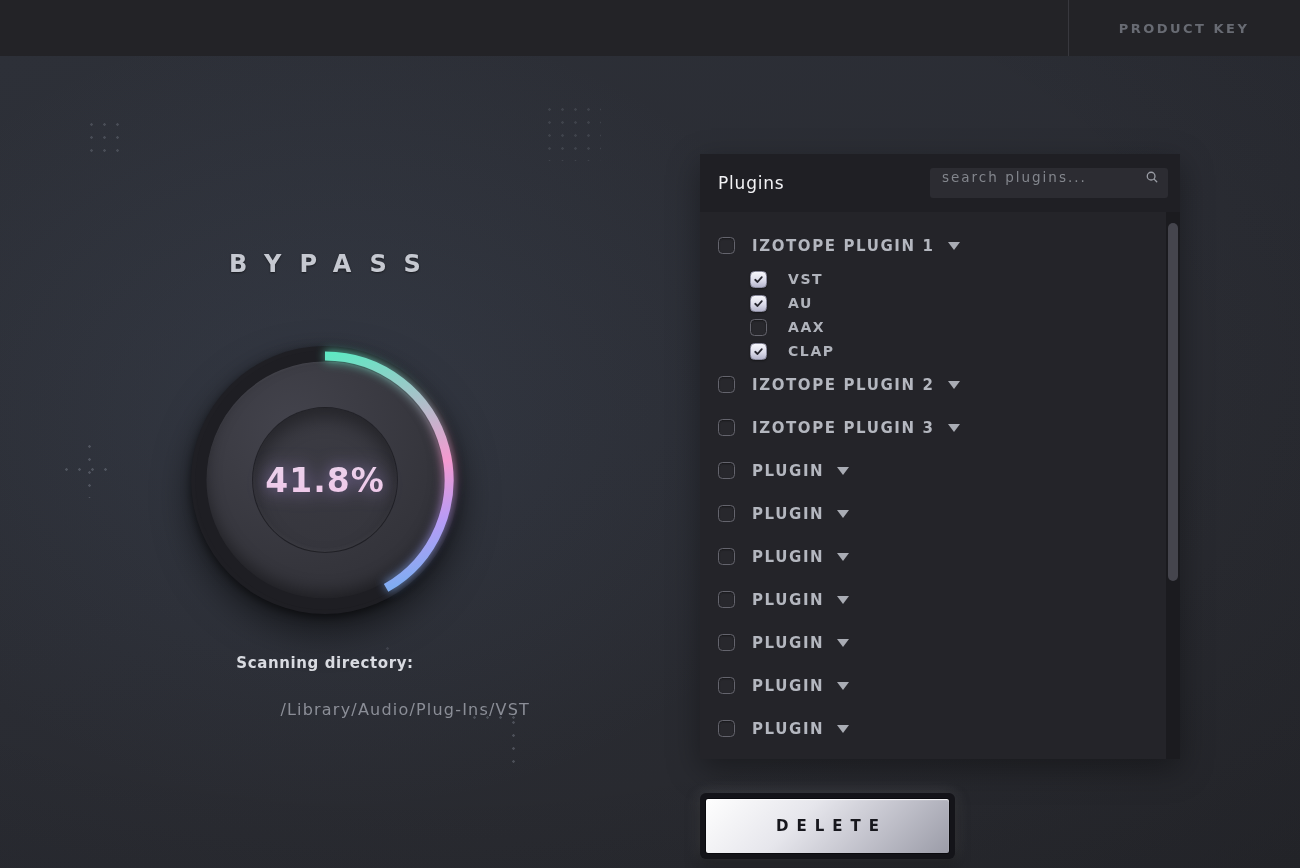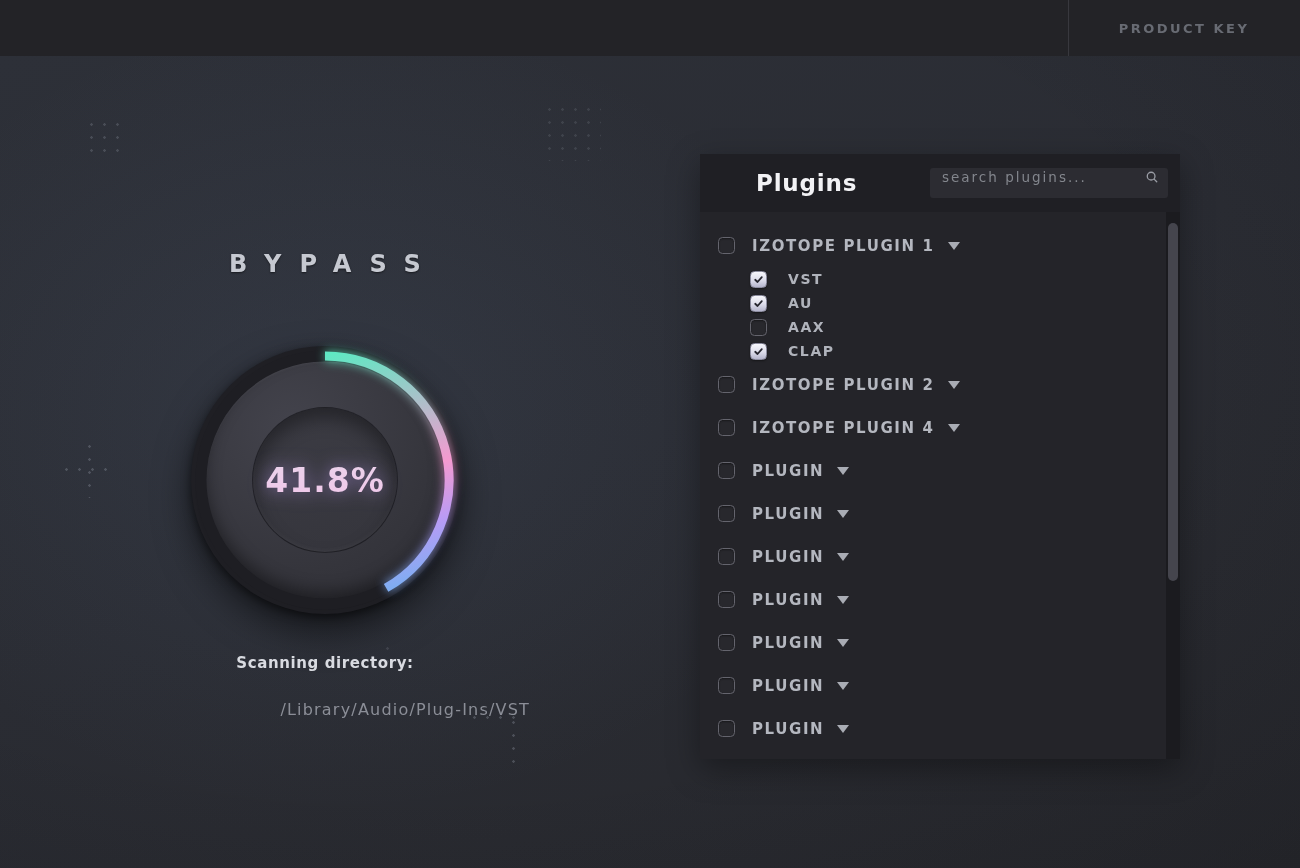--- a/index.html
+++ b/index.html
@@ -97,21 +97,21 @@
 
   
   .panel {
     position:absolute; left:700px; top:98px; width:480px; height:605px;
     background:#242429; box-shadow:0 10px 30px rgba(0,0,0,.35);
   }
   .panel-header {
     position:absolute; left:0; top:0; width:100%; height:58px;
     background:#1f1f24; display:flex; align-items:center; padding:0 12px 0 18px;
   }
-  .panel-title { font-size:23px; font-weight:bold; letter-spacing:.8px; color:#f2f2f5;margin-left:38px; }
+  .panel-title { font-size:17px; font-weight:normal; letter-spacing:.8px; color:#f2f2f5; }
   .search-box {
     margin-left:auto; width:238px; height:30px; background:#2c2c32; border-radius:3px;
     display:flex; align-items:center; padding:0 9px 12px 12px;
   }
   .search-box input {
     flex:1; background:transparent; border:none; outline:none;
     font-family:inherit; font-size:13.5px; letter-spacing:2px; color:#aeb1b8;
   }
   .search-box input::placeholder { color:#83868d; }
   .search-icon { width:14px; height:14px; flex:0 0 auto; }
@@ -268,21 +268,21 @@
             <span class="format-label">CLAP</span>
           </div>
         </div>
         <div class="plugin-row">
           <span class="cb"></span>
           <span class="plugin-label">IZOTOPE PLUGIN 2</span>
           <span class="caret"></span>
         </div>
         <div class="plugin-row">
           <span class="cb"></span>
-          <span class="plugin-label">IZOTOPE PLUGIN 4</span>
+          <span class="plugin-label">IZOTOPE PLUGIN 3</span>
           <span class="caret"></span>
         </div>
         <div class="plugin-row">
           <span class="cb"></span>
           <span class="plugin-label">PLUGIN</span>
           <span class="caret"></span>
         </div>
         <div class="plugin-row">
           <span class="cb"></span>
           <span class="plugin-label">PLUGIN</span>
@@ -313,14 +313,17 @@
           <span class="plugin-label">PLUGIN</span>
           <span class="caret"></span>
         </div>
       </div>
 
     <div class="scroll-track">
       <div class="scroll-thumb"></div>
     </div>
   </div>
 
+  <div class="delete-frame">
+    <button class="delete-btn">DELETE</button>
+  </div>
 
 </div>
 
 </body></html>

